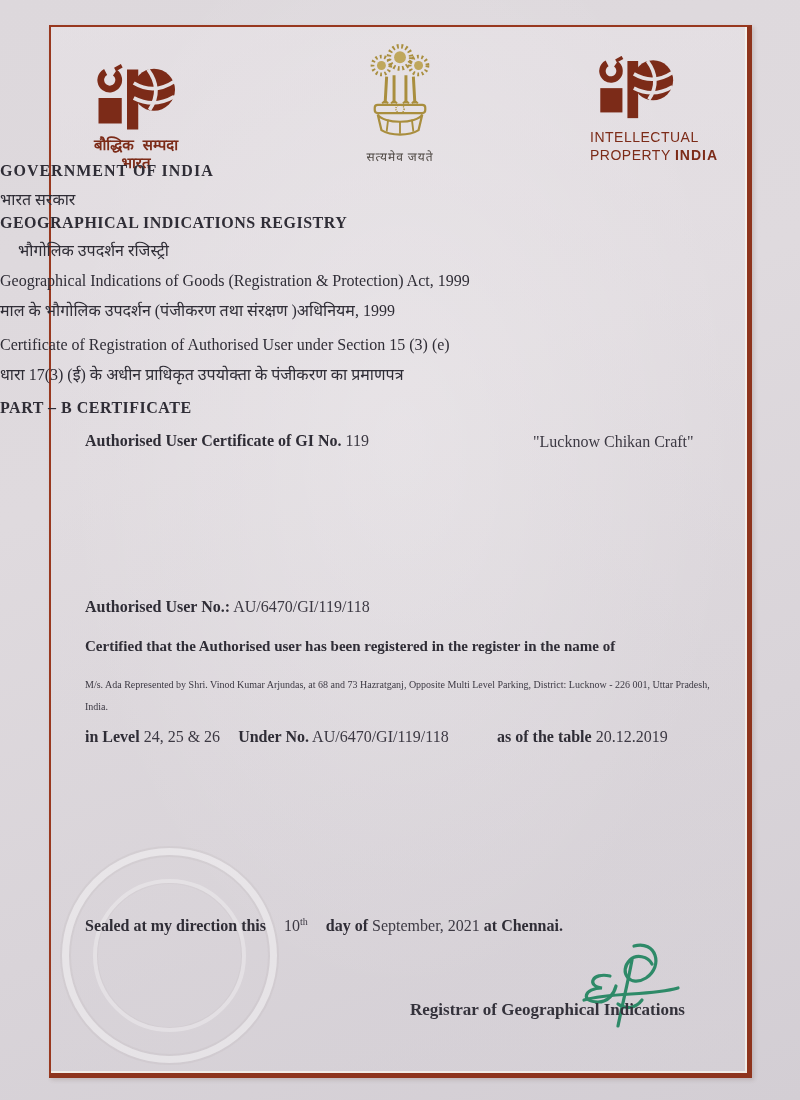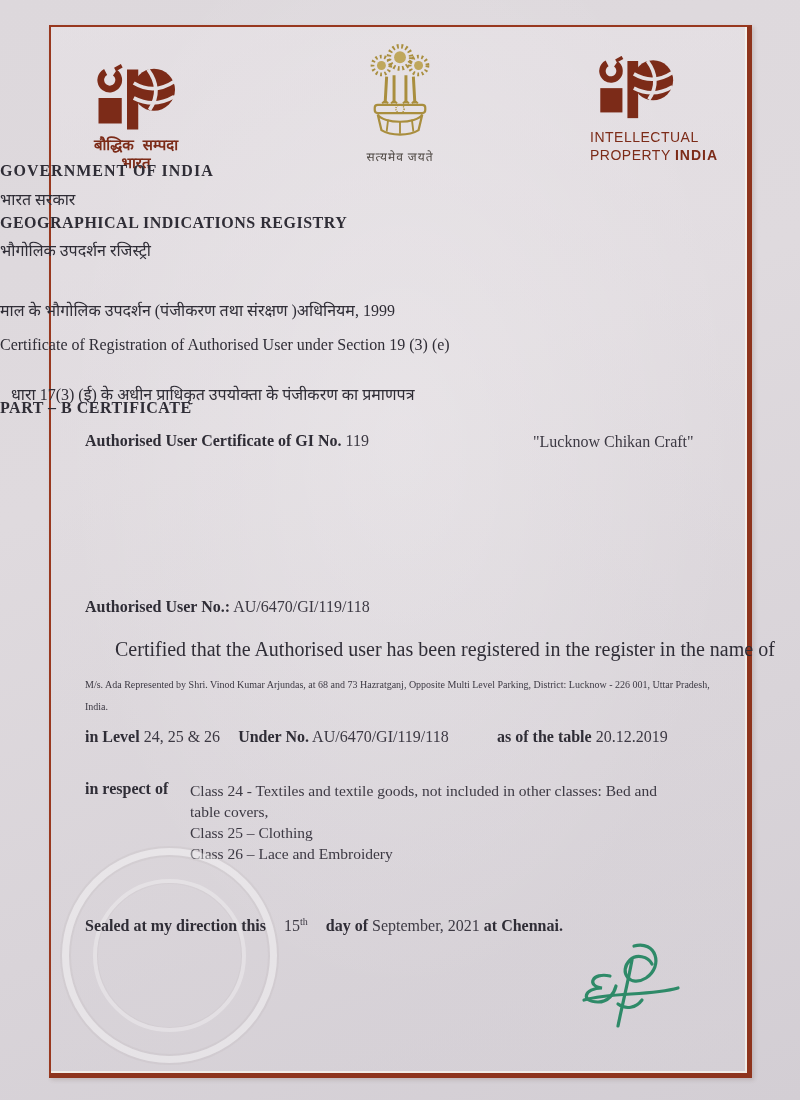--- a/index.html
+++ b/index.html
@@ -38,35 +38,35 @@
   .logo-caption-en {
     font-family: "Liberation Sans", "DejaVu Sans", sans-serif;
     color: #7c2b18; font-size: 14px; line-height: 18px; letter-spacing: .5px;
   }
   .logo-caption-en b { letter-spacing: 1px; }
   .emblem { position: absolute; left: 330px; top: 38px; width: 140px; text-align: center; }
   .emblem-caption { font-size: 12px; color: #4d4742; margin-top: 2px; letter-spacing: 1px; }
   .h-gov-en   { position: absolute; top: 162px; width: 100%; font-size: 20px; font-weight: bold; letter-spacing: 1px; }
   .h-gov-hi   { position: absolute; top: 188px; width: 100%; font-size: 18px; }
   .h-reg-en   { position: absolute; top: 214px; width: 100%; font-size: 18px; font-weight: bold; letter-spacing: .5px; }
-  .h-reg-hi   { position: absolute; top: 239px; width: 100%; font-size: 18px; }
+  .h-reg-hi   { position: absolute; top: 239px; width: 100%; font-size: 18px; padding-left: 18px; }
   .h-act-en   { position: absolute; top: 272px; width: 100%; font-size: 19px; }
   .h-act-hi   { position: absolute; top: 299px; width: 100%; font-size: 18px; }
   .h-cert-en  { position: absolute; top: 336px; width: 100%; font-size: 18px; }
-  .h-cert-hi  { position: absolute; top: 383px; width: 100%; font-size: 17px; padding-left: 11px; }
+  .h-cert-hi  { position: absolute; top: 363px; width: 100%; font-size: 17px; }
   .h-part     { position: absolute; top: 399px; width: 100%; font-size: 18px; font-weight: bold; letter-spacing: .5px; }
   
   .field { position: absolute; font-size: 16px; }
   .lbl { font-weight: bold; }
   .val { font-weight: normal; color: #3c3943; }
   .gi-line       { left: 85px; top: 432px; }
   .gi-name       { left: 533px; top: 433px; font-size: 16px; color: #3c3943; }
   .certno-block  { left: 535px; top: 576px; line-height: 22px; }
   .au-line       { left: 85px; top: 598px; }
-  .certified     { left: 85px; top: 638px; font-weight: normal; font-size: 20px; margin-left: 30px; }
+  .certified     { left: 85px; top: 638px; font-weight: bold; font-size: 15px; }
   .registrant    { left: 85px; top: 674px; width: 626px; font-size: 10px; line-height: 22px; color: #3c3943; }
   .class-line    { left: 85px; top: 728px; }
   .asof          { left: 497px; top: 728px; position: absolute; }
   .respect-row   { left: 85px; top: 780px; width: 630px; }
   .respect-label { position: absolute; left: 0; top: 0; font-weight: bold; font-size: 16px; }
   .respect-lines { margin-left: 105px; font-size: 15.5px; line-height: 21px; color: #3c3943; width: 500px; }
   .sealed-line   { left: 85px; top: 916px; font-size: 16px; }
   .sealed-line sup { font-size: 10px; }
   .registrar     { left: 410px; top: 1000px; font-size: 17px; font-weight: bold; color: #34323b; }
   .sp { display: inline-block; width: 10px; }
@@ -145,22 +145,23 @@
     <div class="logo-caption-en">
       <span>PROPERTY</span>
       <b>INDIA</b>
     </div>
   </div>
 
   <div class="h-gov-en field">GOVERNMENT OF INDIA</div>
   <div class="h-gov-hi field">भारत सरकार</div>
   <div class="h-reg-en field">GEOGRAPHICAL INDICATIONS REGISTRY</div>
   <div class="h-reg-hi field">भौगोलिक उपदर्शन रजिस्ट्री</div>
+  <div class="h-act-en field">Geographical Indications of Goods (Registration &amp; Protection) Act, 1999</div>
   <div class="h-act-hi field">माल के भौगोलिक उपदर्शन (पंजीकरण तथा संरक्षण )अधिनियम, 1999</div>
-  <div class="h-cert-en field">Certificate of Registration of Authorised User under Section 19 (3) (e)</div>
+  <div class="h-cert-en field">Certificate of Registration of Authorised User under Section 15 (3) (e)</div>
   <div class="h-cert-hi field">धारा 17(3) (ई) के अधीन प्राधिकृत उपयोक्ता के पंजीकरण का प्रमाणपत्र</div>
   <div class="h-part field">PART – B CERTIFICATE</div>
 
   <div class="field gi-line">
     <span class="lbl">Authorised User Certificate of GI No.</span>
     <span class="val">119</span>
   </div>
   <div class="field gi-name">"Lucknow Chikan Craft"</div>
 
 
@@ -178,45 +179,38 @@
     <span class="val">24, 25 &amp; 26</span>
     <span class="sp"></span>
     <span class="lbl">Under No.</span>
     <span class="val">AU/6470/GI/119/118</span>
   </div>
   <div class="field asof">
     <span class="lbl">as of the table</span>
     <span class="val">20.12.2019</span>
   </div>
 
-  <div class="field respect-row">
-    <span class="respect-label">in respect of</span>
-    <div class="respect-lines">
-      <div>Class 24 - Textiles and textile goods, not included in other classes: Bed and table covers,</div>
-      <div>Class 25 – Clothing</div>
-      <div>Class 26 – Lace and Embroidery</div>
-    </div>
-  </div>
 
   <div class="seal-watermark">
     <div class="inner"></div>
   </div>
 
   <div class="field sealed-line">
     <span class="lbl">Sealed at my direction this</span>
     <span class="sp"></span>
-    <span class="val"><span>15</span><sup>th</sup></span>
+    <span class="val"><span>10</span><sup>th</sup></span>
     <span class="sp"></span>
     <span class="lbl">day of</span>
     <span class="val">September, 2021</span>
     <span class="lbl">at Chennai.</span>
   </div>
 
   <svg class="signature" width="110" height="92" viewBox="0 0 110 92">
     <g stroke="#2e8a68" stroke-width="3.2" fill="none" stroke-linecap="round">
       <path d="M62 4 C84 -2 92 24 74 36 C58 46 46 30 58 18 C64 12 76 14 80 22"></path>
       <path d="M38 34 C20 30 14 44 30 46 C12 46 8 60 26 60 C36 60 42 52 44 44"></path>
       <path d="M12 58 C40 50 78 54 106 46"></path>
       <path d="M60 18 C56 40 50 64 46 84"></path>
       <path d="M46 62 C54 68 64 66 70 58"></path>
     </g>
   </svg>
+  <div class="field registrar">Registrar of Geographical Indications</div>
 </div>
 
 </body></html>

